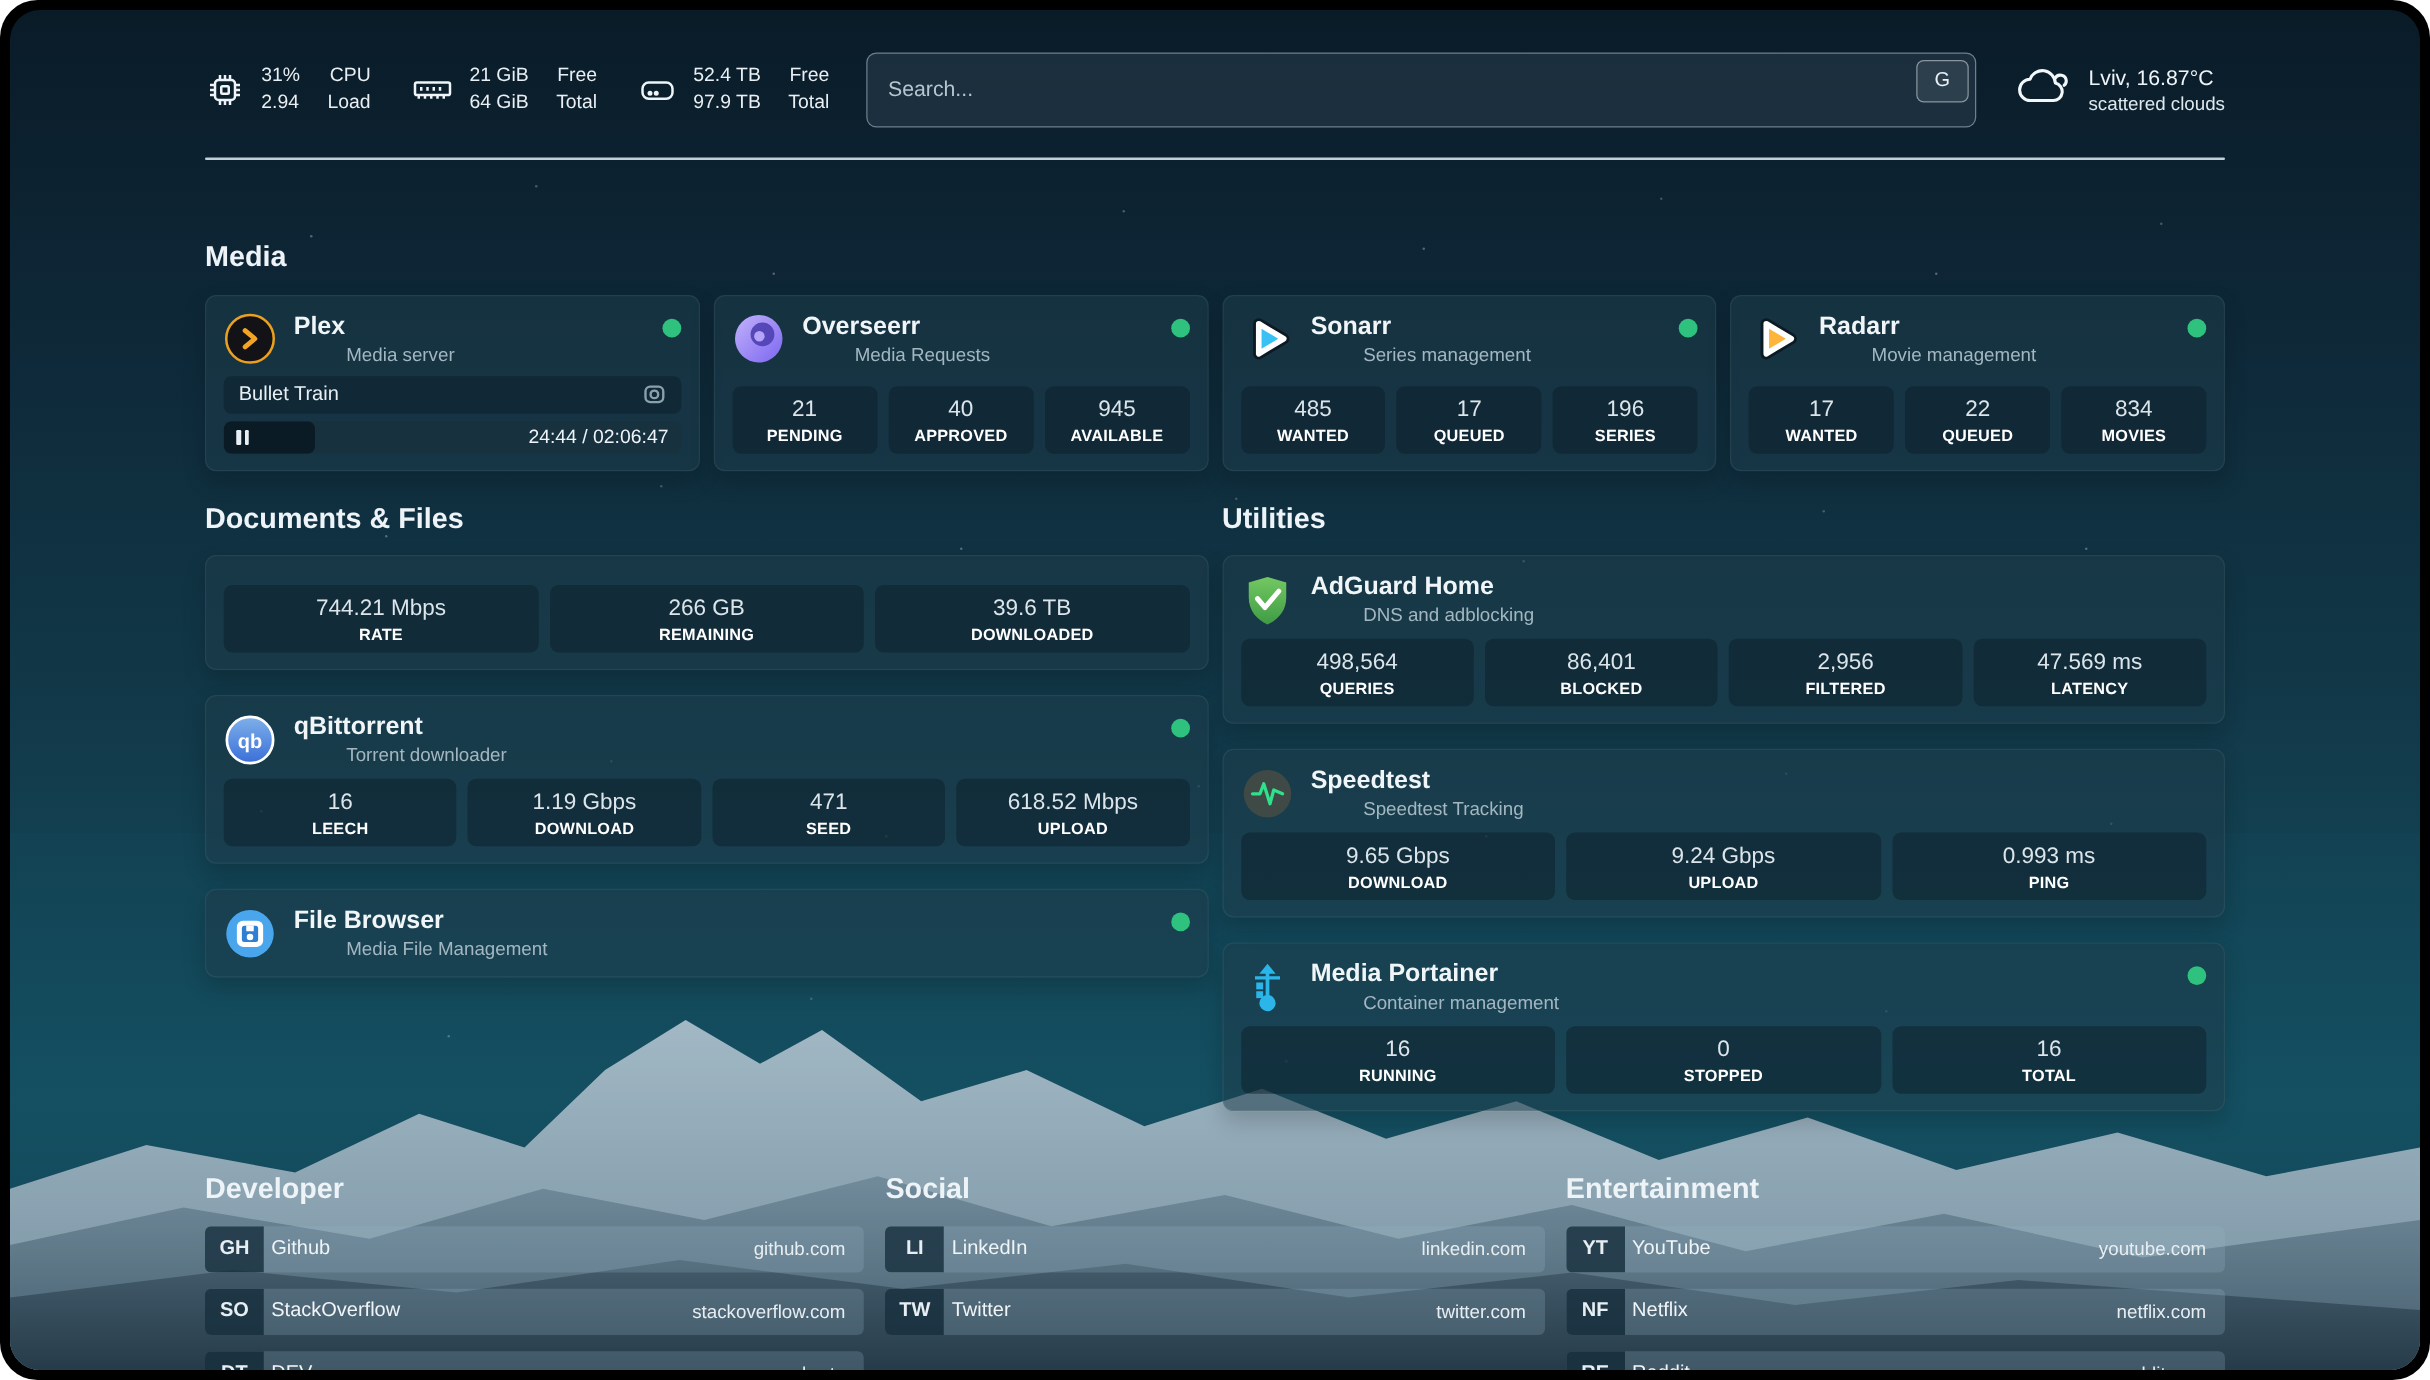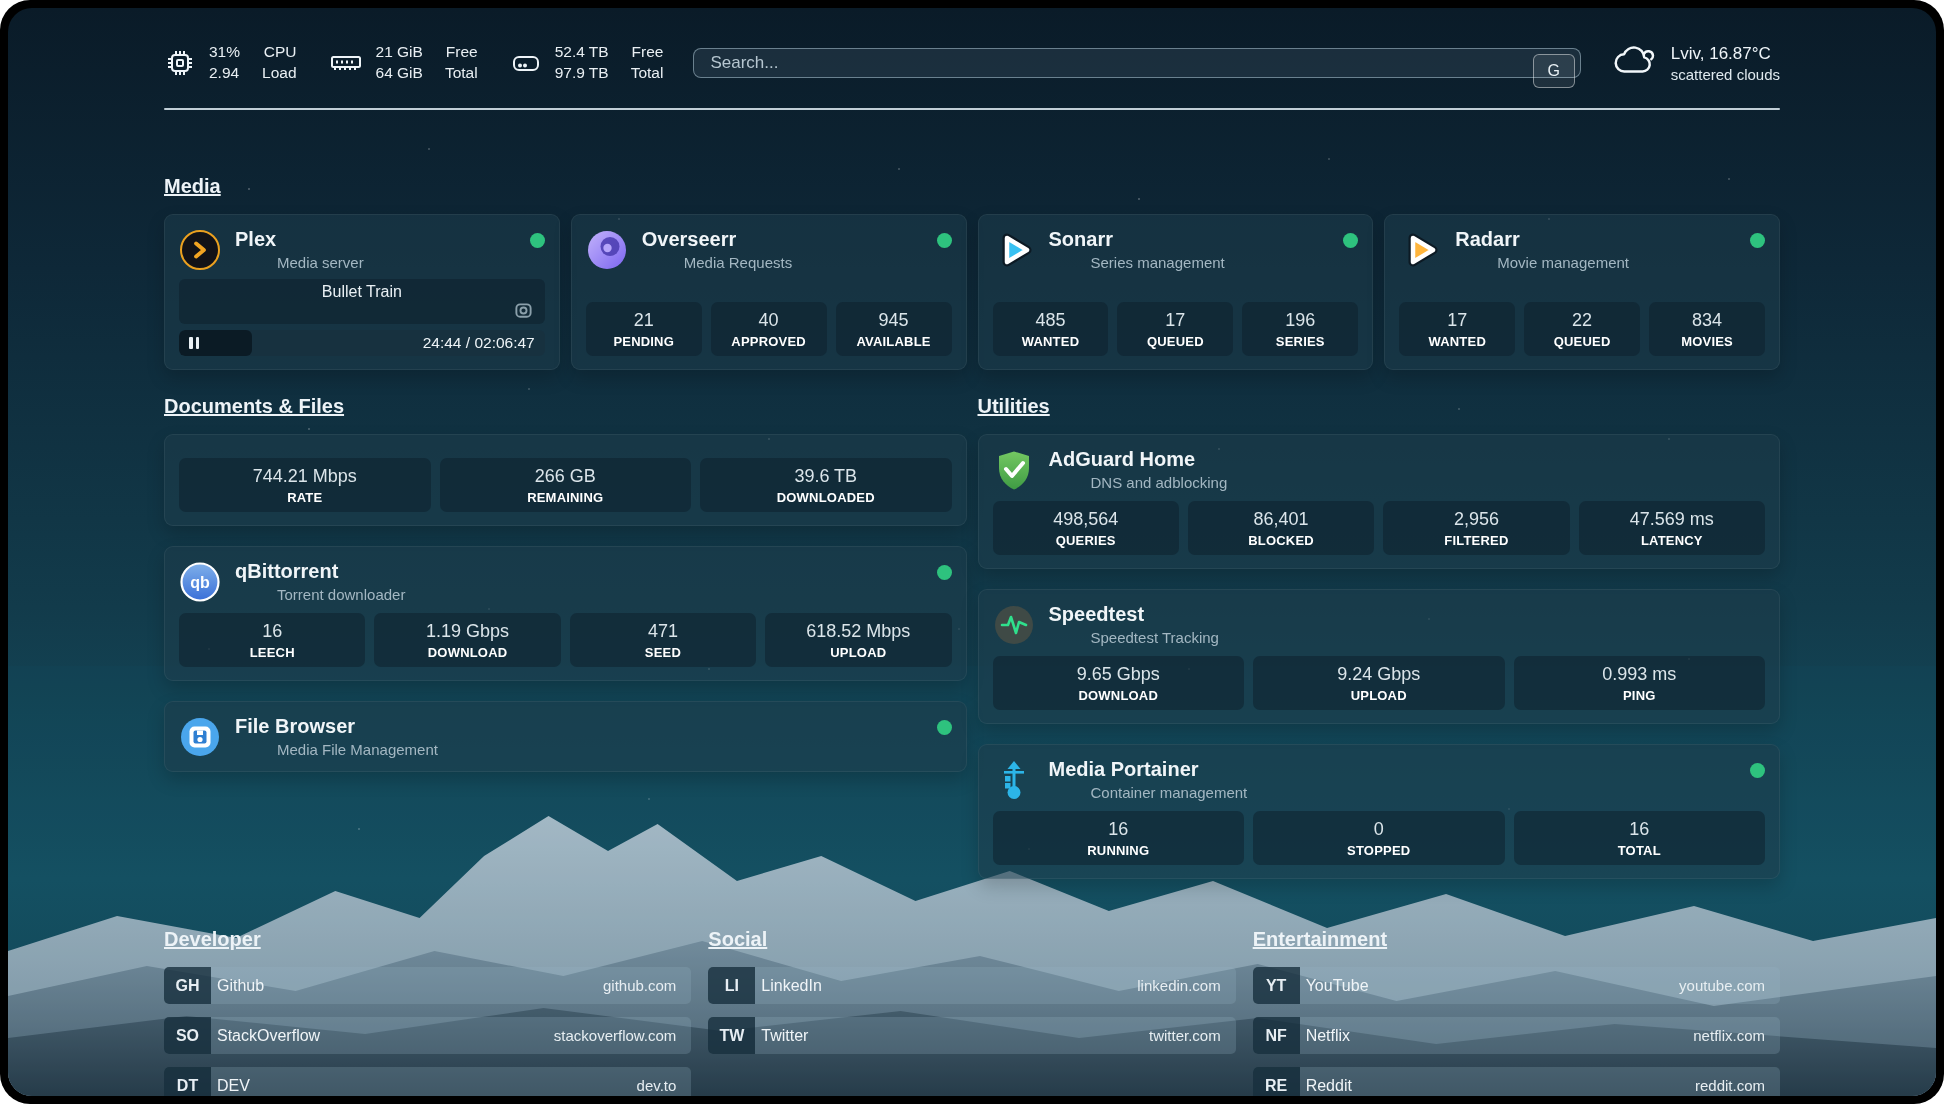--- a/index.html
+++ b/index.html
@@ -29,35 +29,35 @@
   .stats-group{display:flex;gap:32px;flex:none;}
   .stat{display:flex;align-items:center;gap:13px;}
   .stat svg{display:block;}
   .stat-body{display:flex;}
   .stat-cols{display:flex;gap:22px;font-size:15.5px;line-height:1.35;color:#e9eff3;}
   .stat-col-a{text-align:left;}
   .stat-col-b{text-align:right;}
   .stat-bar{margin-top:5px;height:7px;border-radius:4px;background:rgba(140,160,172,.45);overflow:hidden;}
   .stat-fill{height:100%;border-radius:4px;background:#ccd6dd;}
   .search-wrap{flex:1;position:relative;}
-  .search-input{width:100%;box-sizing:border-box;height:30px;background:rgba(34,54,70,.7);
+  .search-input{width:100%;box-sizing:border-box;height:60px;background:rgba(34,54,70,.7);
     border:1px solid rgba(173,196,210,.55);border-radius:8px;color:#e6eef3;font-size:17px;
     padding:0 60px 0 16px;outline:none;font-family:inherit;}
   .search-input::placeholder{color:#b6c6d0;}
   .g-btn{position:absolute;right:6px;top:6px;width:42px;height:34px;border-radius:6px;
     border:1px solid rgba(255,255,255,.45);background:rgba(255,255,255,.08);color:#eaf1f5;
     font-size:16px;cursor:pointer;font-family:inherit;}
   .weather{display:flex;align-items:center;gap:14px;flex:none;}
   .weather-txt{display:flex;flex-direction:column;color:#eef4f8;}
   .weather-main{font-size:17px;}
   .weather-sub{font-size:15px;color:#dfe9ee;margin-top:2px;}
   .divider{height:2px;background:rgba(226,238,244,.85);margin-top:24px;border-radius:2px;}
 
   
-  .section-title{font-size:20px;font-weight:600;color:#edf3f7;margin:0 0 16px;line-height:1.2;text-decoration:underline;}
+  .section-title{font-size:23px;font-weight:600;color:#edf3f7;margin:0 0 16px;line-height:1.2;}
   .section-media{margin-top:64px;}
   .media-grid{display:grid;grid-template-columns:repeat(4,1fr);gap:11px;}
   .two-col{display:grid;grid-template-columns:1fr 1fr;gap:11px;margin-top:24px;align-items:start;}
   .col-stack{display:flex;flex-direction:column;gap:20px;}
 
   .card{position:relative;display:flex;flex-direction:column;background:rgba(30,60,74,.55);
     border:1px solid rgba(255,255,255,.06);border-radius:9px;padding:13px 14px;
     box-shadow:0 8px 18px rgba(0,0,0,.18);cursor:pointer;}
   .card-head{display:flex;align-items:center;gap:14px;}
   .app-icon{width:42px;height:42px;flex:none;display:flex;align-items:center;justify-content:center;}
@@ -67,21 +67,21 @@
   .dot{width:15px;height:15px;border-radius:50%;background:#2ec27e;margin-left:auto;align-self:flex-start;margin-top:5px;flex:none;}
   .stat-row{display:flex;gap:9px;margin-top:auto;padding-top:10px;}
   .stat-box{flex:1;background:rgba(12,30,41,.5);border-radius:7px;padding:8px 4px 7px;text-align:center;}
   .stat-value{font-size:18px;color:#dbe5ea;}
   .stat-label{font-size:13px;font-weight:700;color:#fff;margin-top:3px;letter-spacing:.2px;}
 
   .plex-circle{width:40px;height:40px;border-radius:50%;background:#121217;border:2px solid #eba01f;
     box-sizing:border-box;display:flex;align-items:center;justify-content:center;}
   .plex-media{margin-top:8px;display:flex;flex-direction:column;gap:6px;}
   .np-row{background:rgba(12,30,41,.5);border-radius:6px;padding:4px 12px;display:flex;align-items:center;
-    font-size:16px;color:#e9f0f4;min-height:22px;flex-direction:column;}
+    font-size:16px;color:#e9f0f4;min-height:22px;}
   .np-cam{margin-left:auto;display:flex;}
   .progress-row{position:relative;background:rgba(25,48,61,.65);border-radius:6px;height:26px;
     display:flex;align-items:center;overflow:hidden;justify-content:space-between;}
   .progress-fill{position:absolute;left:0;top:0;bottom:0;background:rgba(9,23,33,.85);border-radius:6px;}
   .pause{position:relative;margin-left:10px;display:flex;gap:3px;z-index:1;}
   .pause i{display:block;width:3.5px;height:12px;background:#e9f0f4;border-radius:1px;}
   .np-time{position:relative;margin-left:auto;font-size:15.5px;color:#eef4f7;padding-right:10px;z-index:1;}
 
   .slim{justify-content:center;min-height:36px;}
 

